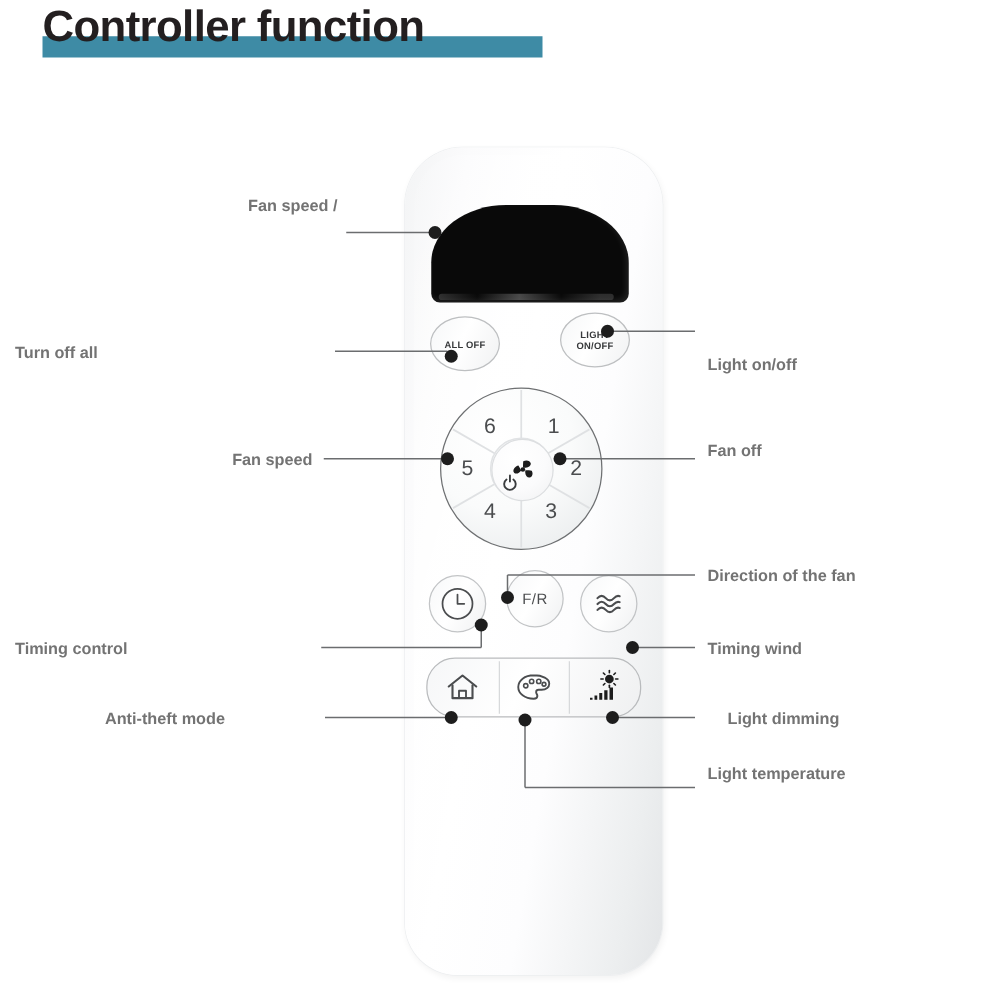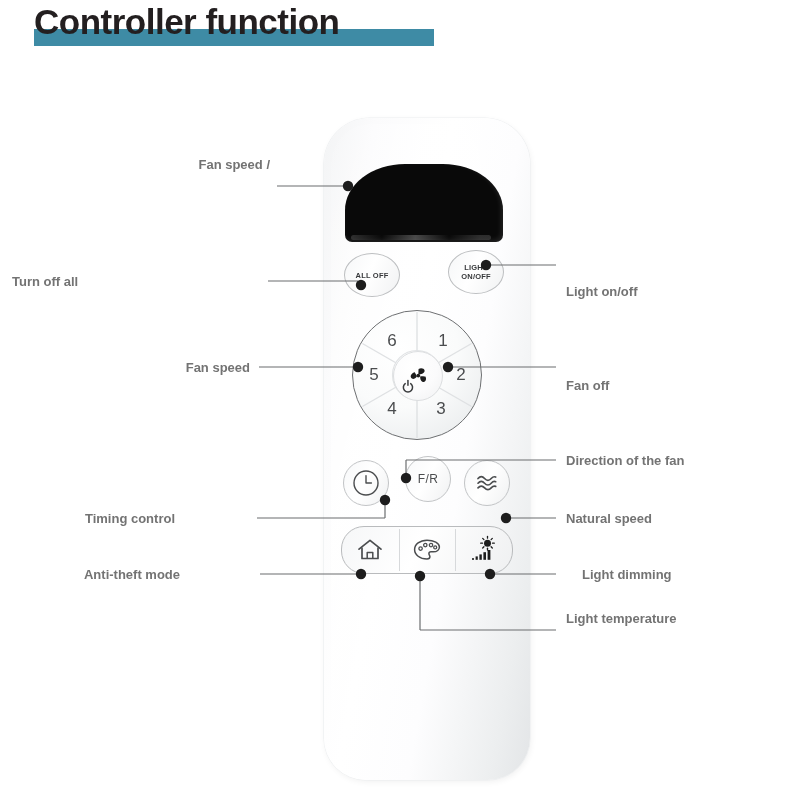--- a/index.html
+++ b/index.html
@@ -386,42 +386,42 @@
 </div>
 
 <div class="label left" style="left:12px; top:269px; width:248px; text-align:left;">
   <span>Turn off all</span>
 </div>
 
 <div class="label left" style="left:12px; top:355px; width:238px; text-align:right;">
   <span>Fan speed</span>
 </div>
 
-<div class="label left" style="left:12px; top:506px; width:236px; text-align:center;">
+<div class="label left" style="left:12px; top:506px; width:236px; text-align:left;">
   <span>Timing control</span>
 </div>
 
 <div class="label left" style="left:12px; top:562px; width:240px; text-align:center;">
   <span>Anti-theft mode</span>
 </div>
 
 <div class="label right" style="left:566px; top:253px;margin-top:26px;">
   <span>Light on/off</span>
 </div>
 
-<div class="label right" style="left:566px; top:373px;">
+<div class="label right" style="left:566px; top:348px;">
   <span>Fan off</span>
 </div>
 
 <div class="label right" style="left:566px; top:448px;">
   <span>Direction of the fan</span>
 </div>
 
 <div class="label right" style="left:566px; top:506px;">
-  <span>Natural speed</span>
+  <span>Timing wind</span>
 </div>
 
 <div class="label right" style="left:582px; top:562px;">
   <span>Light dimming</span>
 </div>
 
 <div class="label right" style="left:566px; top:606px;">
   <span>Light temperature</span><br>
 </div>
 

